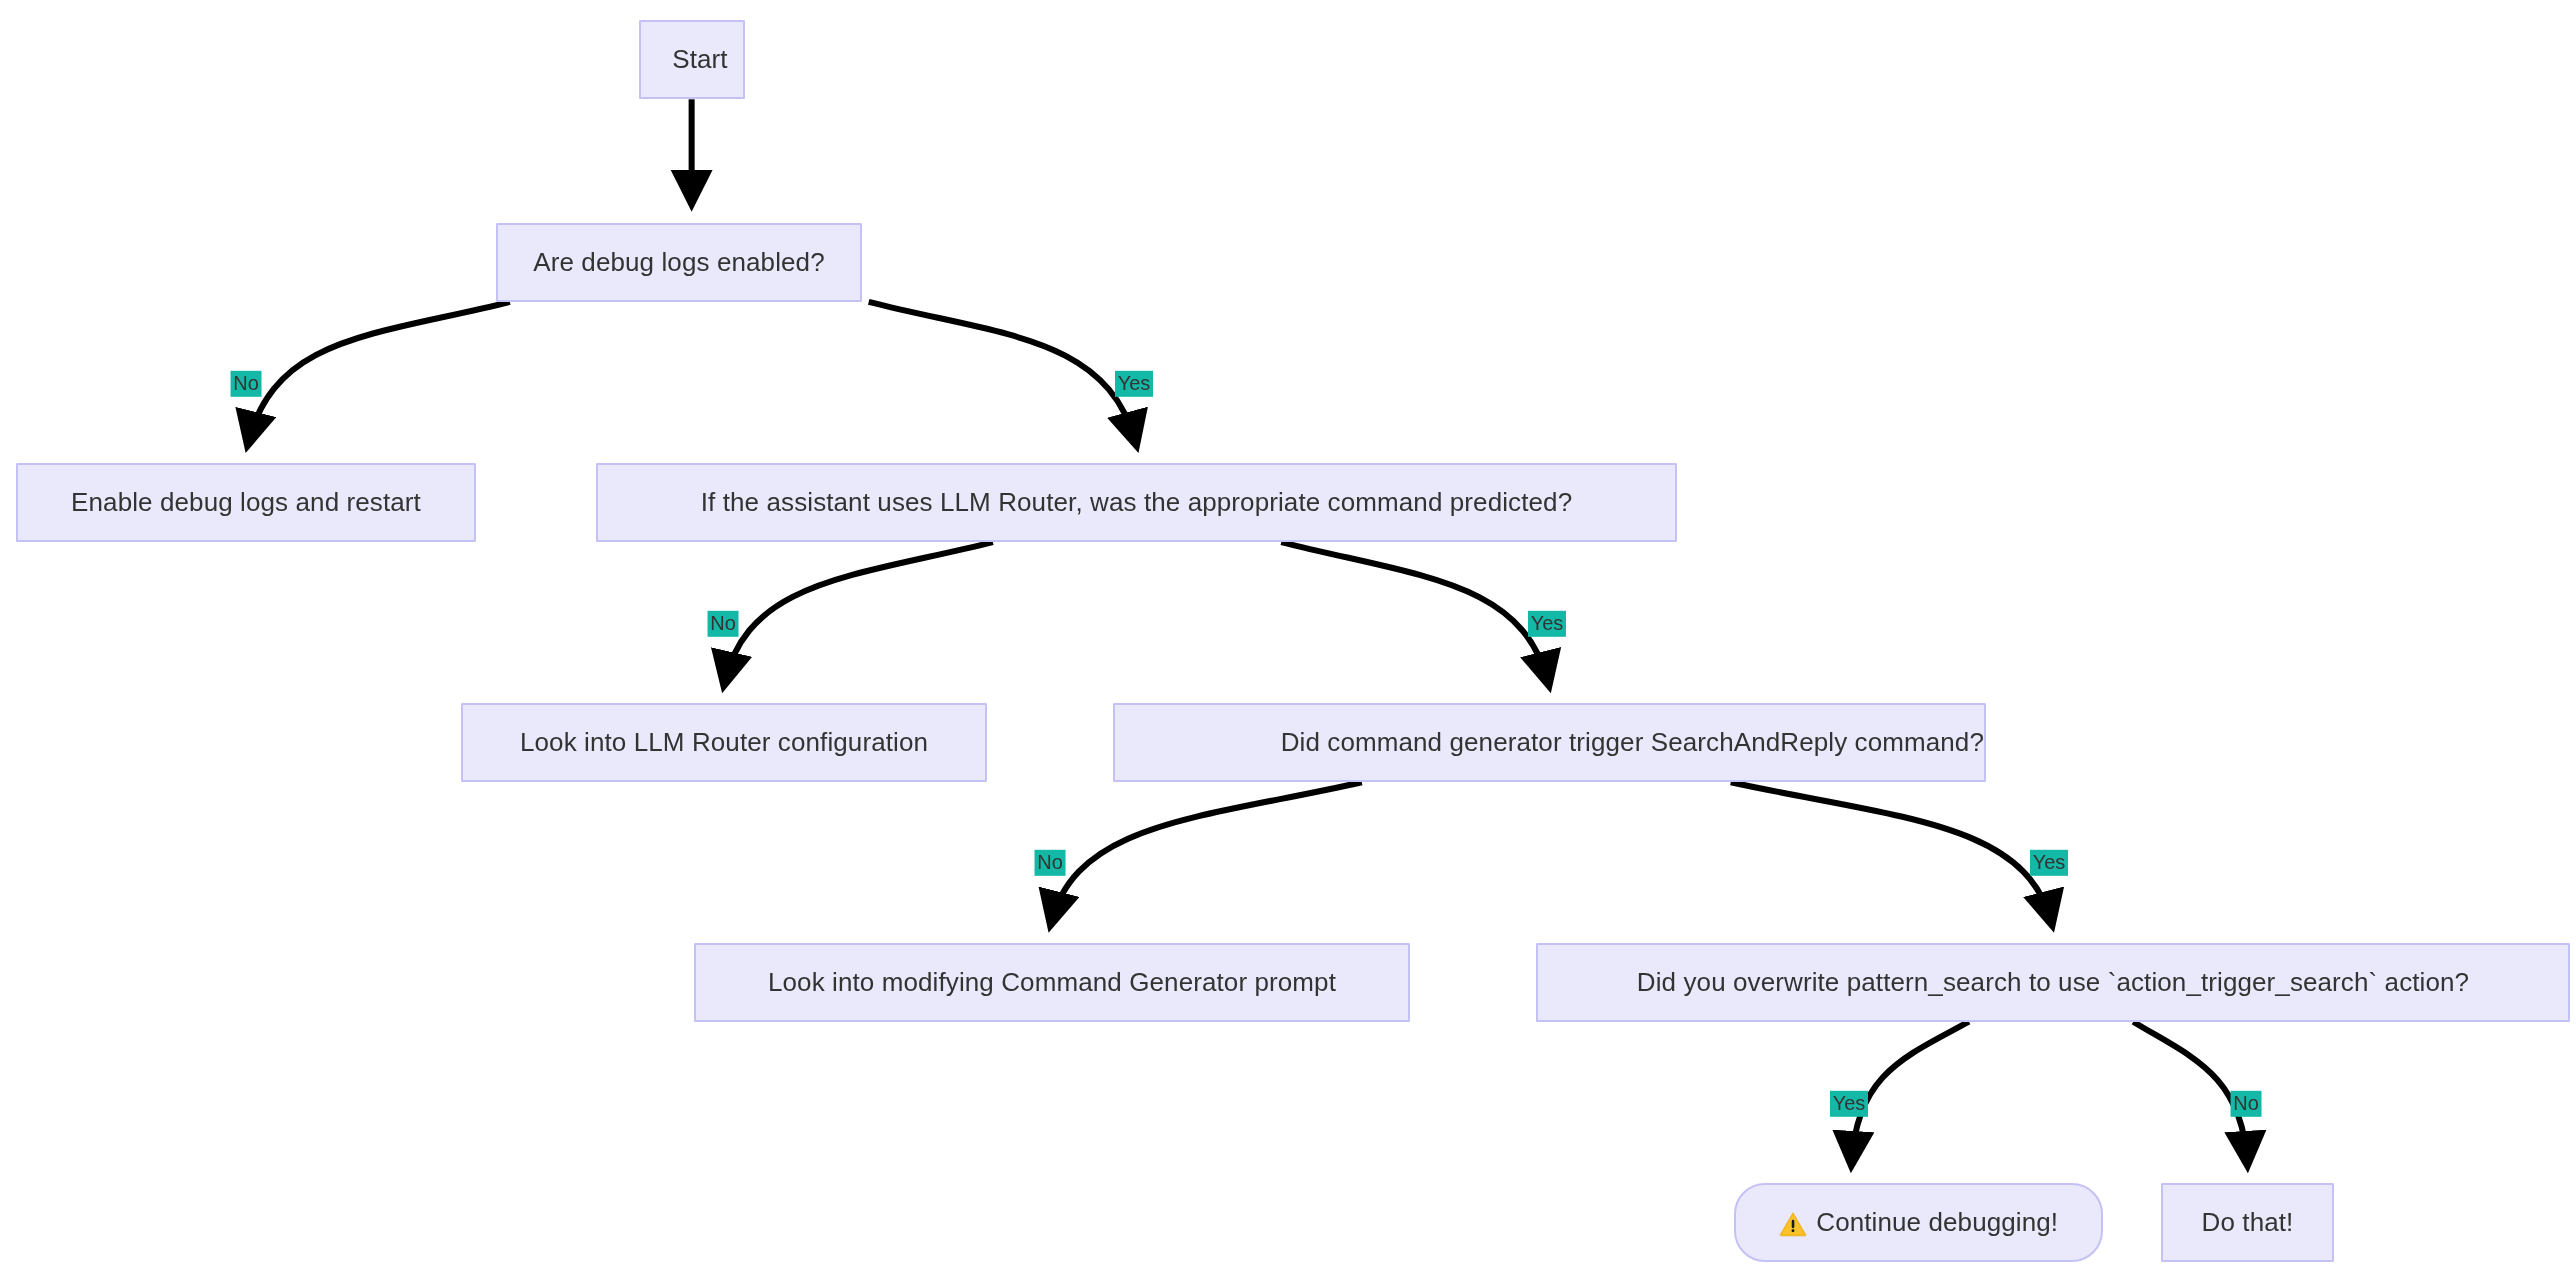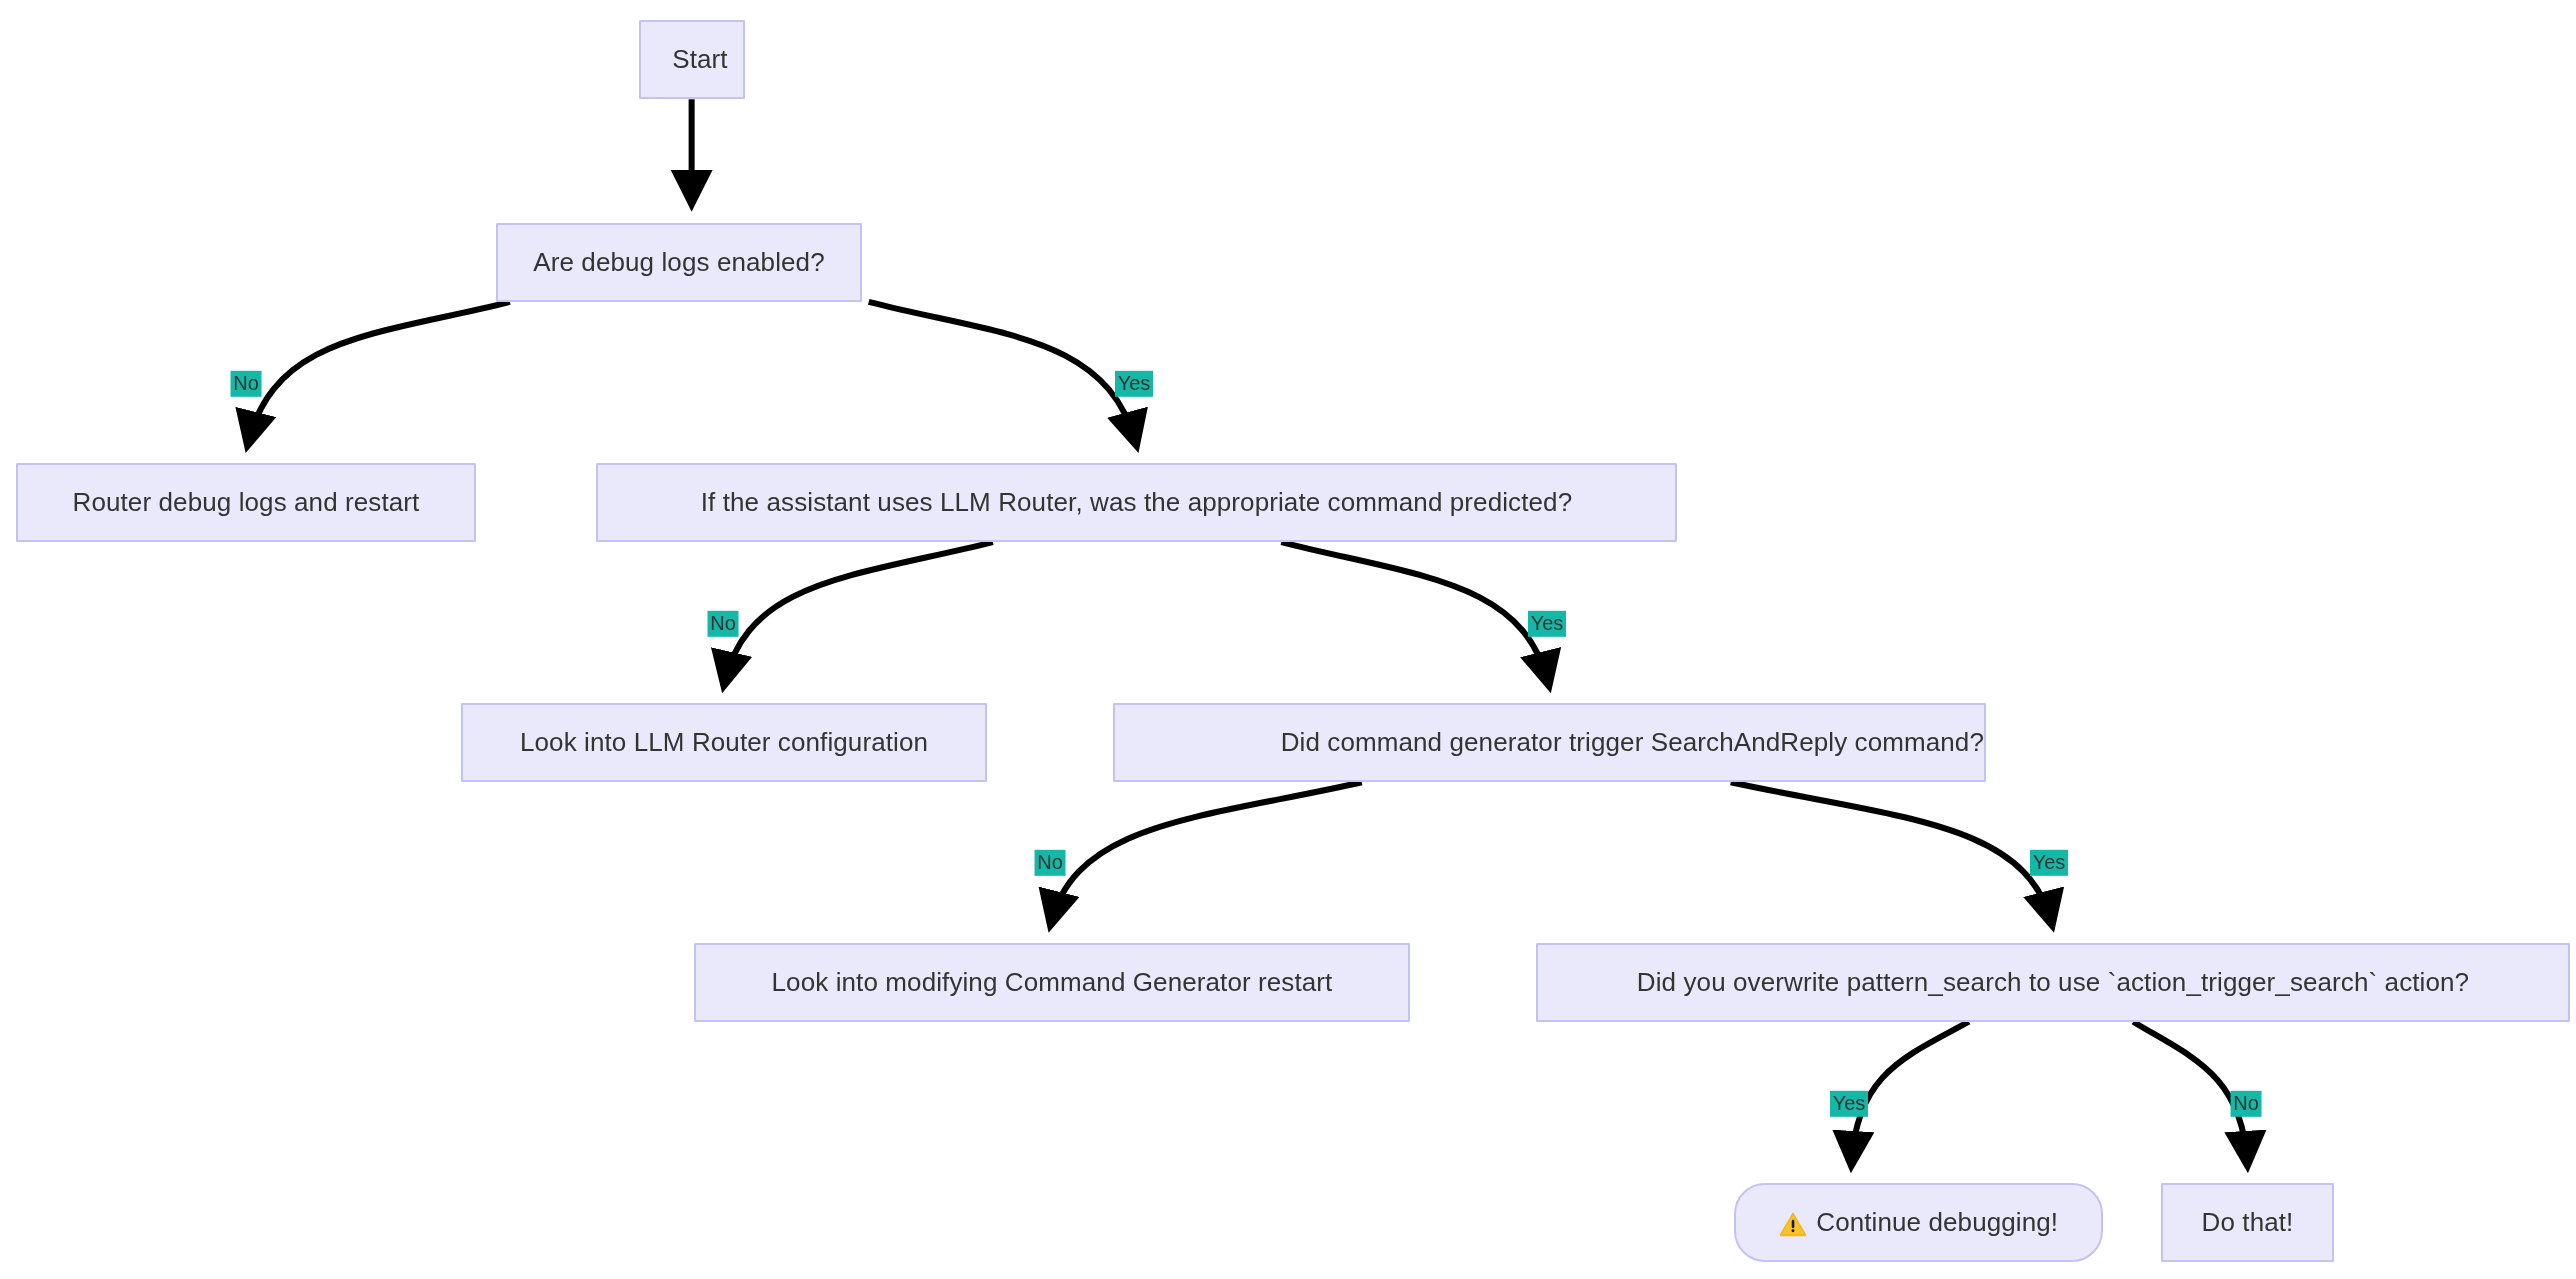--- a/index.html
+++ b/index.html
@@ -103,37 +103,37 @@
 
   <div class="node" style="left:639px; top:20px; width:106px; height:79px;padding-left:16px;">
     <span class="node-label">Start</span>
   </div>
 
   <div class="node" style="left:496px; top:223px; width:366px; height:79px;">
     <span class="node-label">Are debug logs enabled?</span>
   </div>
 
   <div class="node" style="left:16px; top:463px; width:460px; height:79px;">
-    <span class="node-label">Router debug logs and restart</span>
+    <span class="node-label">Enable debug logs and restart</span>
   </div>
 
   <div class="node" style="left:596px; top:463px; width:1081px; height:79px;">
     <span class="node-label">If the assistant uses LLM Router, was the appropriate command predicted?</span>
   </div>
 
   <div class="node" style="left:461px; top:703px; width:526px; height:79px;">
     <span class="node-label">Look into LLM Router configuration</span>
   </div>
 
   <div class="node" style="left:1113px; top:703px; width:873px; height:79px;justify-content:flex-end;">
     <span class="node-label">Did command generator trigger SearchAndReply command?</span>
   </div>
 
   <div class="node" style="left:694px; top:943px; width:716px; height:79px;">
-    <span class="node-label">Look into modifying Command Generator restart</span>
+    <span class="node-label">Look into modifying Command Generator prompt</span>
   </div>
 
   <div class="node" style="left:1536px; top:943px; width:1034px; height:79px;">
     <span class="node-label">Did you overwrite pattern_search to use `action_trigger_search` action?</span>
   </div>
 
   <div class="node node-with-icon" style="left:1734px; top:1183px; width:369px; height:79px;border-radius:31px;">
     <span class="warn-icon">
       <svg viewBox="0 0 42 42" width="28" height="28" aria-hidden="true">
         <path d="M21 4.2 L40 36.6 Q41.2 38.8 38.6 38.8 L3.4 38.8 Q0.8 38.8 2 36.6 Z" fill="#f5ba18" stroke="#e8a90a" stroke-width="1"></path>

